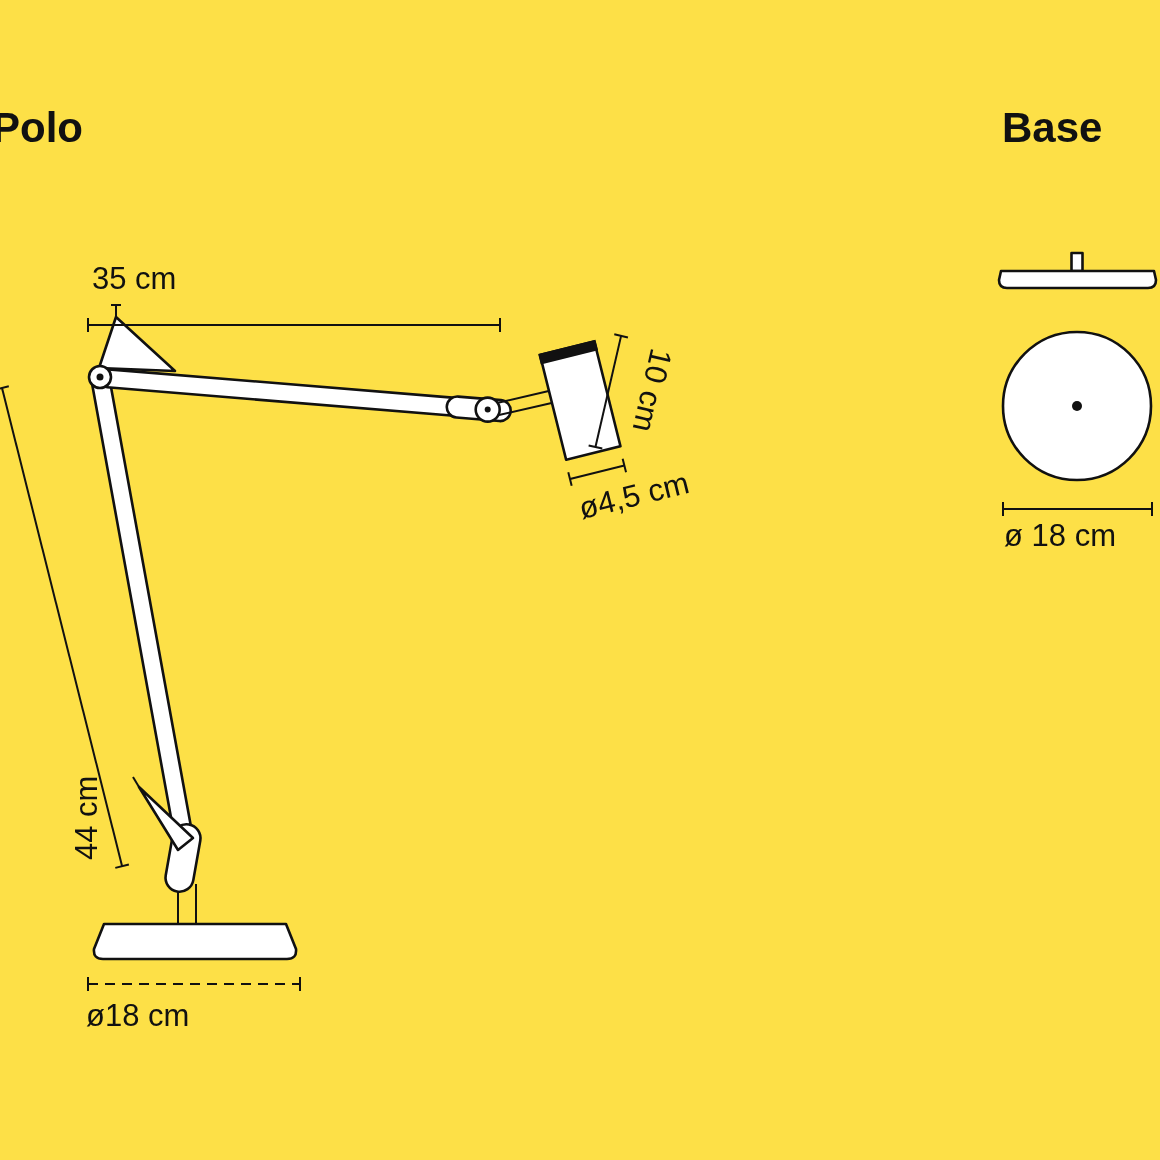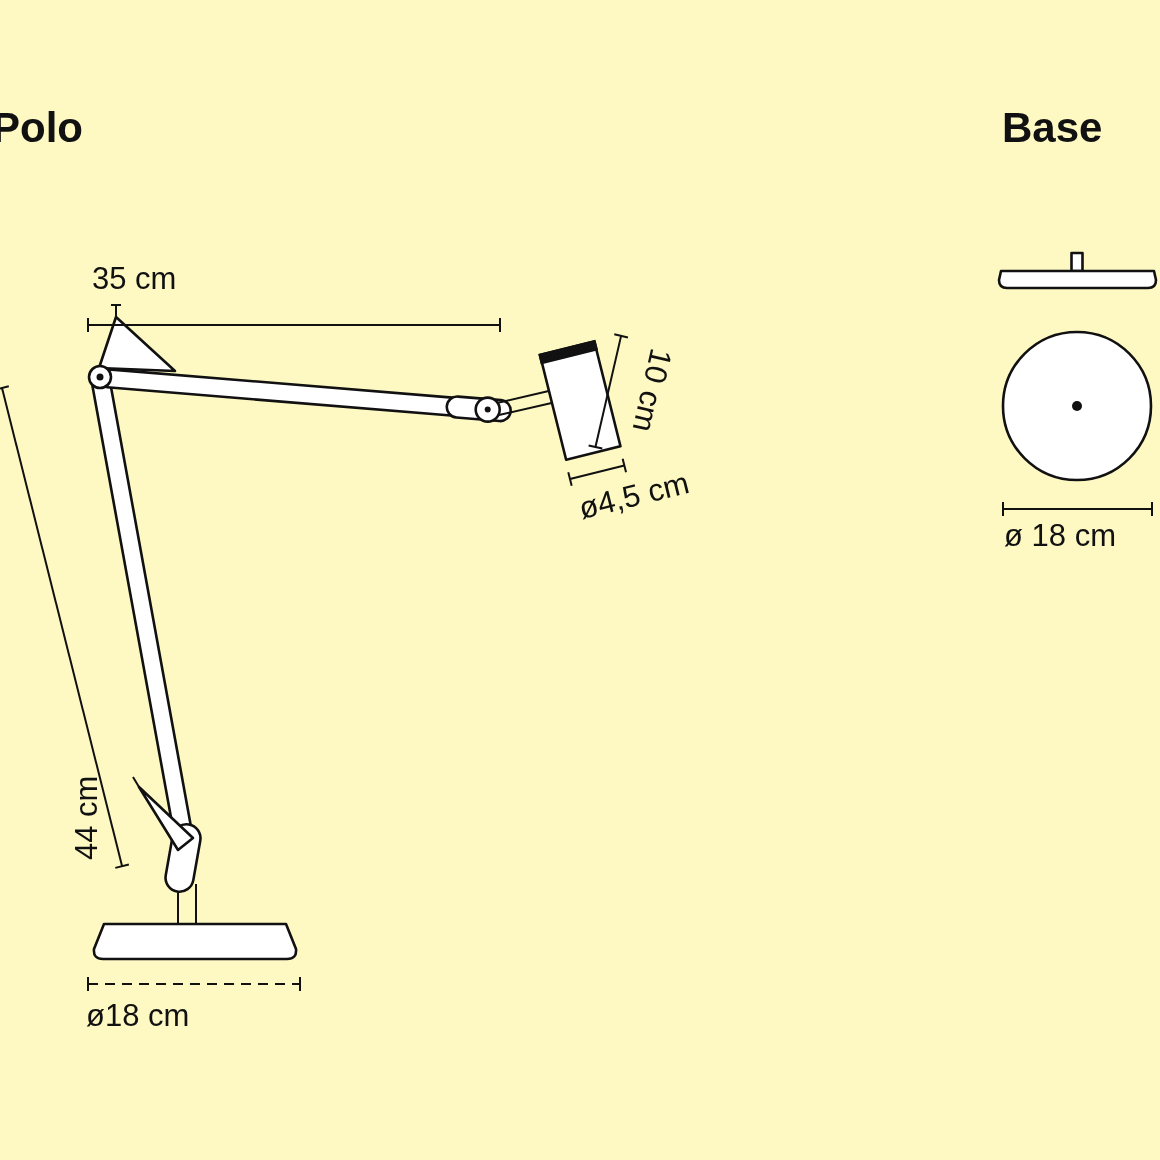--- a/index.html
+++ b/index.html
@@ -4,21 +4,21 @@
 <style>
   html, body {
     margin: 0;
     padding: 0;
     background: #ffffff;
   }
   .canvas {
     position: relative;
     width: 1160px;
     height: 1160px;
-    background: #fef9c3;
+    background: #fde047;
     overflow: hidden;
     font-family: "Liberation Sans", sans-serif;
   }
   svg { display: block; }
   .title {
     font-family: "Liberation Sans", sans-serif;
     font-size: 42px;
     font-weight: 700;
     fill: #111111;
   }

